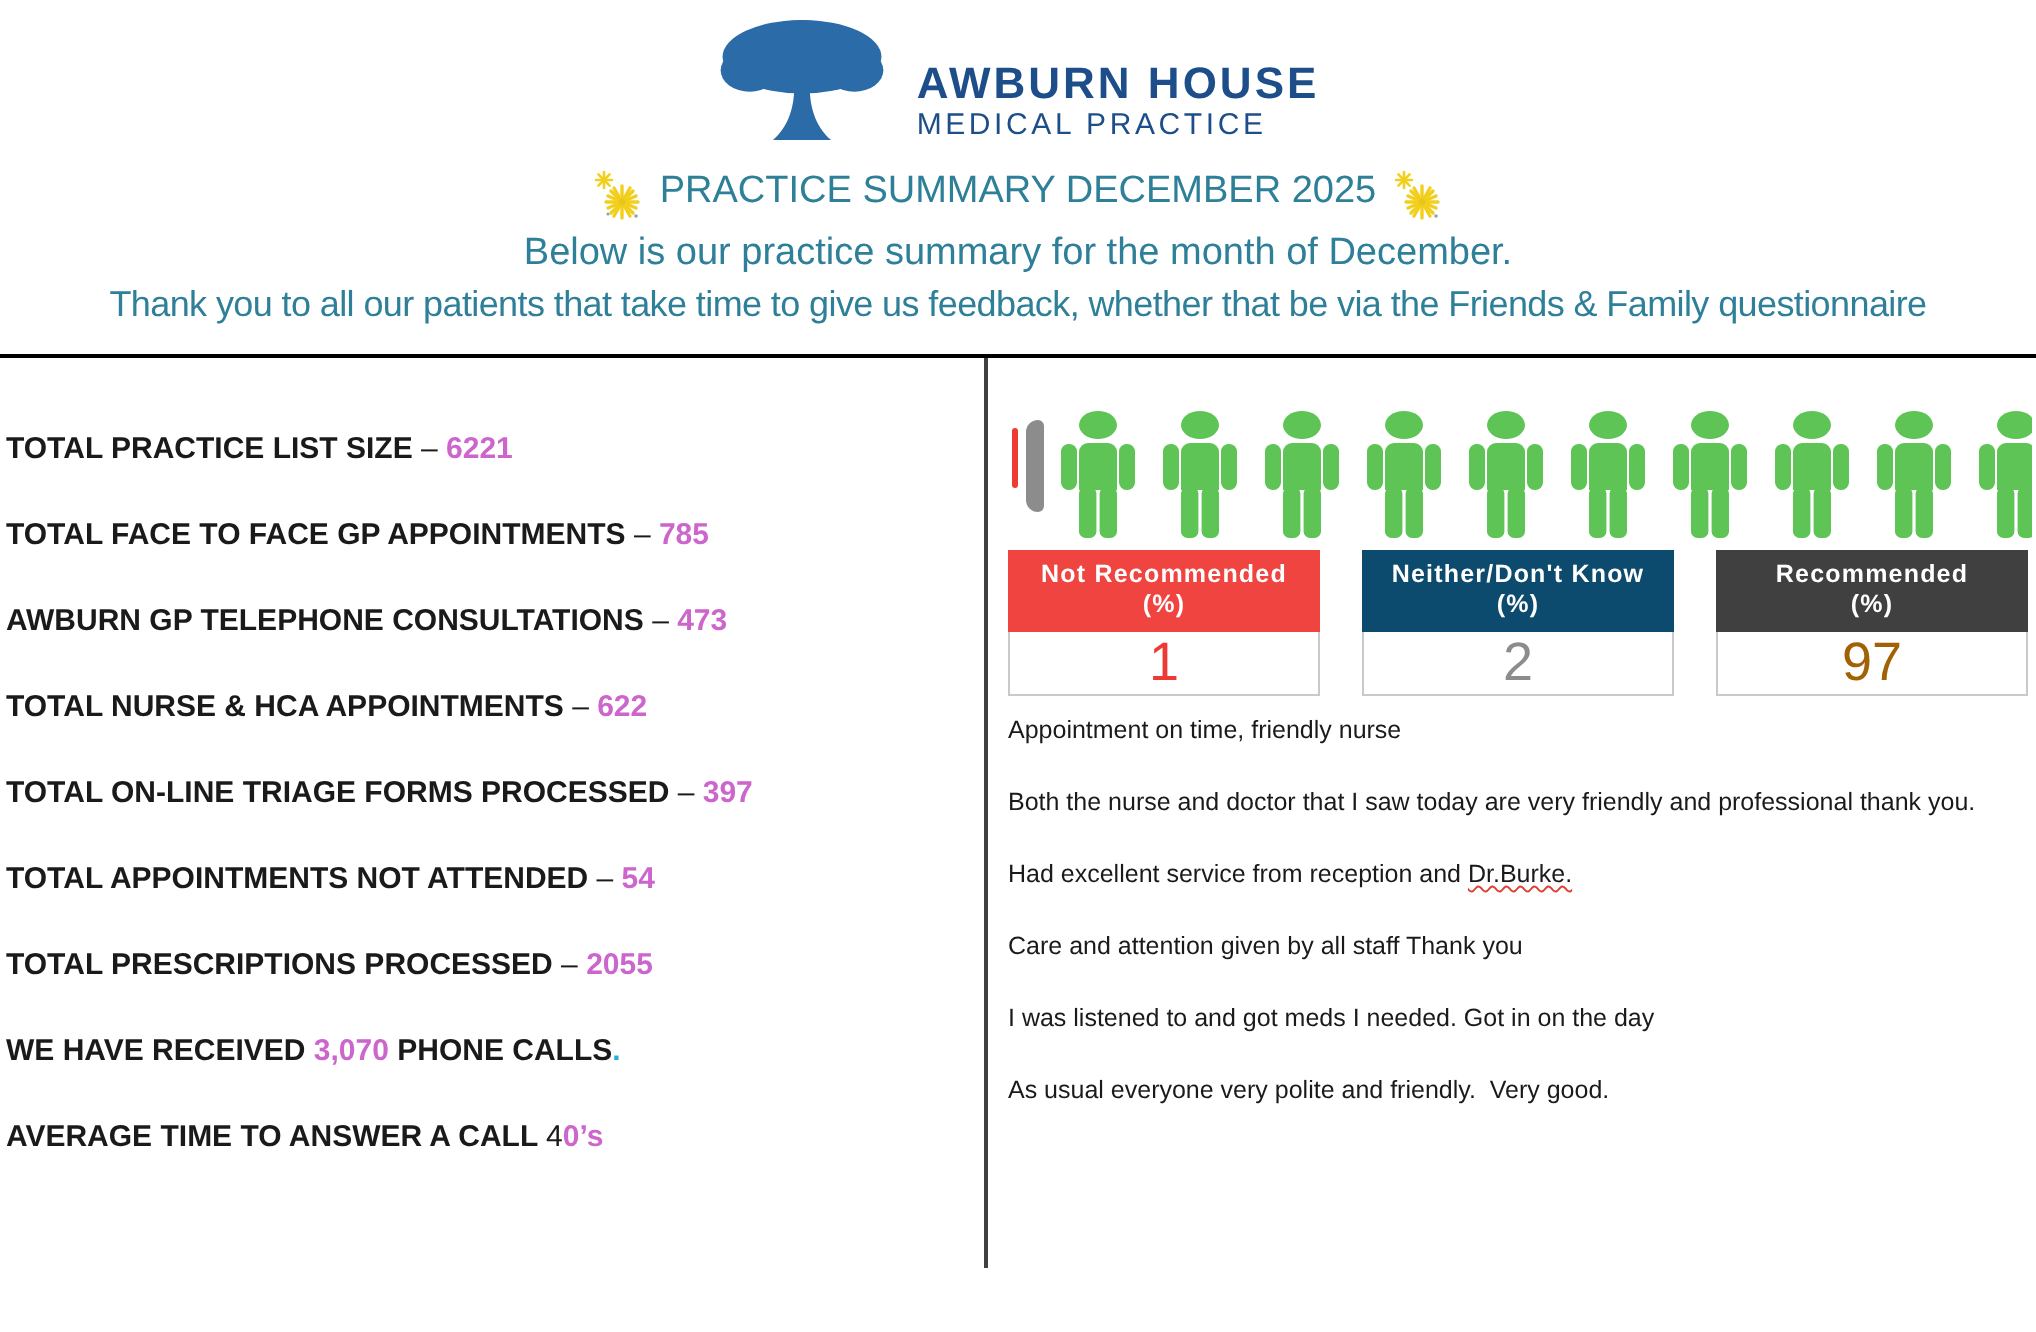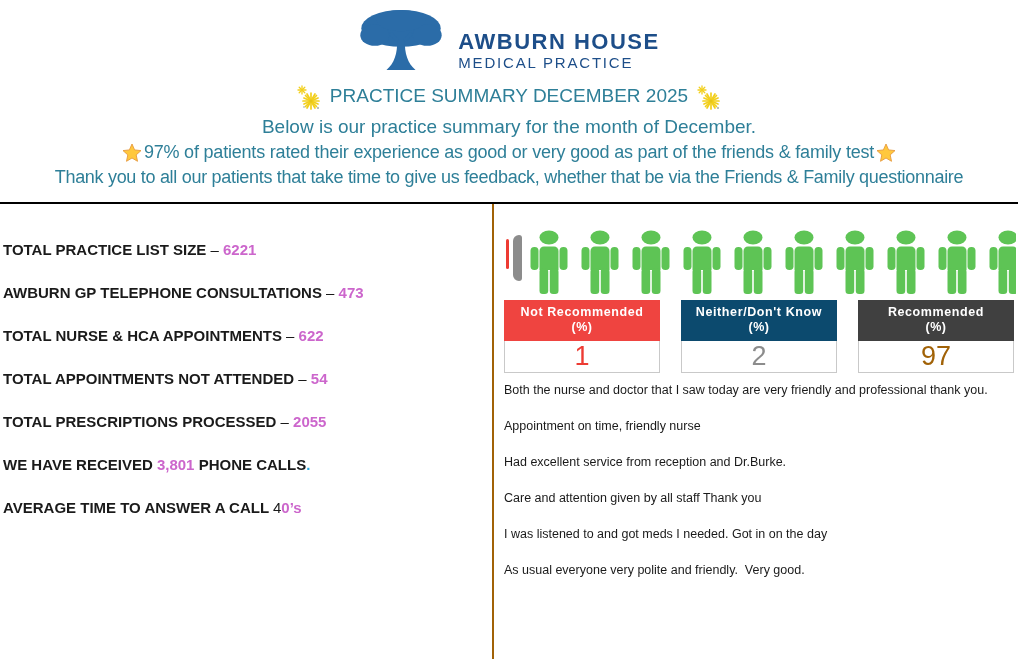--- a/index.html
+++ b/index.html
@@ -22,21 +22,21 @@
     color:var(--teal,#2e7f98); font-size:19px; }
   .subtitle-line { margin-top:5px; color:var(--teal,#2e7f98); font-size:19px; }
   .highlight-line { margin-top:4px; display:flex; justify-content:center; align-items:center; gap:2px;
     color:var(--teal,#2e7f98); font-size:18px; letter-spacing:-0.2px; }
   .thanks-line { margin-top:4px; color:var(--teal,#2e7f98); font-size:18px; letter-spacing:-0.3px; }
 
   .h-divider { margin-top:14px; border-top:2px solid #000; width:1018px; }
 
   
   .columns { display:flex; height:455px; }
-  .left-col { width:494px; border-right:2px solid #a16207; padding:38px 6px 0 3px; }
+  .left-col { width:494px; border-right:2px solid #404040; padding:38px 6px 0 3px; }
   .right-col { flex:1; padding:26px 0 0 10px; overflow:hidden; }
 
   .stat-line { font-size:15px; font-weight:bold; line-height:15px; margin-bottom:28px; white-space:nowrap; }
   .stat-label { color:#1a1a1a; }
   .stat-sep { color:#1a1a1a; font-weight:normal; }
   .stat-value { color:var(--magenta,#cc66cc); }
   .stat-plain { color:#1a1a1a; font-weight:normal; }
   .stat-period { color:var(--blue,#29abe2); }
 
   
@@ -49,21 +49,21 @@
   .fft-table { display:flex; gap:21px; width:510px; margin-top:6px; }
   .fft-col { flex:1; }
   .fft-head { color:#fff; font-weight:bold; font-size:12.5px; line-height:15px; letter-spacing:0.6px;
     text-align:center; padding:5px 2px; height:41px; }
   .fft-val { border:1px solid #c9c9c9; border-top:none; background:#fff; text-align:center;
     font-size:27px; line-height:29px; padding:1px 0; }
 
   
   .feedback { margin-top:8px; width:508px; font-size:12.5px; color:#1a1a1a; }
   .feedback p { line-height:18px; margin-bottom:18px; white-space:pre-wrap; }
-  .flagged { text-decoration-style:wavy; text-decoration-color:#e03c31; text-decoration-thickness:1px;text-align:right; }
+  .flagged { text-decoration:underline; text-decoration-style:wavy; text-decoration-color:#e03c31; text-decoration-thickness:1px;text-align:right; }
 </style>
 </head>
 <body>
 
 <div class="page">
 
   <div class="header">
     <div class="logo-row">
       <svg id="tree-svg" width="86" height="62" viewBox="0 0 86 64">
         <g fill="#2b6ca8">
@@ -122,48 +122,41 @@
           <line x1="2.2" y1="2.2" x2="7.8" y2="7.8"></line>
             <line x1="7.8" y1="2.2" x2="2.2" y2="7.8"></line>
         </g>
         <circle cx="14" cy="16" r="1.6" fill="#e6c619"></circle>
         <circle cx="21" cy="23" r="0.9" fill="#9aa0a6"></circle>
       </svg>
     </div>
 
     <div class="subtitle-line">Below is our practice summary for the month of December.</div>
 
-    <div class="highlight-line">
-      <svg width="20" height="20" viewBox="0 0 20 20">
-        <polygon points="10,1 12.6,6.9 19,7.6 14.2,11.9 15.5,18.3 10,15 4.5,18.3 5.8,11.9 1,7.6 7.4,6.9" fill="#ffc83d" stroke="#e79a3c" stroke-width="0.9"></polygon>
-      </svg>
-      <span>97% of patients rated their experience as good or very good as part of the friends &amp; family test</span>
-      <svg width="20" height="20" viewBox="0 0 20 20">
-        <polygon points="10,1 12.6,6.9 19,7.6 14.2,11.9 15.5,18.3 10,15 4.5,18.3 5.8,11.9 1,7.6 7.4,6.9" fill="#ffc83d" stroke="#e79a3c" stroke-width="0.9"></polygon>
-      </svg>
-    </div>
 
     <div class="thanks-line">Thank you to all our patients that take time to give us feedback, whether that be via the Friends &amp; Family questionnaire</div>
   </div>
 
   <div class="h-divider"></div>
 
   <div class="columns">
 
     <section class="left-col">
       <div id="stats-list">
           <div class="stat-line"><span class="stat-label">TOTAL PRACTICE LIST SIZE </span><span class="stat-sep">– </span><span class="stat-value">6221</span></div>
+          <div class="stat-line"><span class="stat-label">TOTAL FACE TO FACE GP APPOINTMENTS </span><span class="stat-sep">– </span><span class="stat-value">785</span></div>
           <div class="stat-line"><span class="stat-label">AWBURN GP TELEPHONE CONSULTATIONS </span><span class="stat-sep">– </span><span class="stat-value">473</span></div>
           <div class="stat-line"><span class="stat-label">TOTAL NURSE &amp; HCA APPOINTMENTS </span><span class="stat-sep">– </span><span class="stat-value">622</span></div>
+          <div class="stat-line"><span class="stat-label">TOTAL ON-LINE TRIAGE FORMS PROCESSED </span><span class="stat-sep">– </span><span class="stat-value">397</span></div>
           <div class="stat-line"><span class="stat-label">TOTAL APPOINTMENTS NOT ATTENDED </span><span class="stat-sep">– </span><span class="stat-value">54</span></div>
           <div class="stat-line"><span class="stat-label">TOTAL PRESCRIPTIONS PROCESSED </span><span class="stat-sep">– </span><span class="stat-value">2055</span></div>
         </div>
 
       <div class="stat-line">
-        <span class="stat-label">WE HAVE RECEIVED </span><span class="stat-value">3,801</span><span class="stat-label"> PHONE CALLS</span><span class="stat-period">.</span>
+        <span class="stat-label">WE HAVE RECEIVED </span><span class="stat-value">3,070</span><span class="stat-label"> PHONE CALLS</span><span class="stat-period">.</span>
       </div>
 
       <div class="stat-line">
         <span class="stat-label">AVERAGE TIME TO ANSWER A CALL </span><span class="stat-plain">4</span><span class="stat-value">0’s</span>
       </div>
     </section>
 
     <section class="right-col">
 
       <div class="people-row" id="people-row">
@@ -289,22 +282,22 @@
         <div class="fft-col">
           <div class="fft-head" style="background: #404040;">
             <div>Recommended</div>
             <div>(%)</div>
           </div>
           <div class="fft-val" style="color: #a16207;">97</div>
         </div>
       </div>
 
       <div class="feedback" id="feedback-list">
+          <p><span>Appointment on time, friendly nurse</span></p>
           <p><span>Both the nurse and doctor that I saw today are very friendly and professional thank you.</span></p>
-          <p><span>Appointment on time, friendly nurse</span></p>
           <p><span>Had excellent service from reception and </span><span class="flagged">Dr.Burke.</span></p>
           <p><span>Care and attention given by all staff Thank you</span></p>
           <p><span>I was listened to and got meds I needed. Got in on the day</span></p>
           <p><span>As usual everyone very polite and friendly.  Very good.</span></p>
         </div>
 
     </section>
   </div>
 </div>
 

